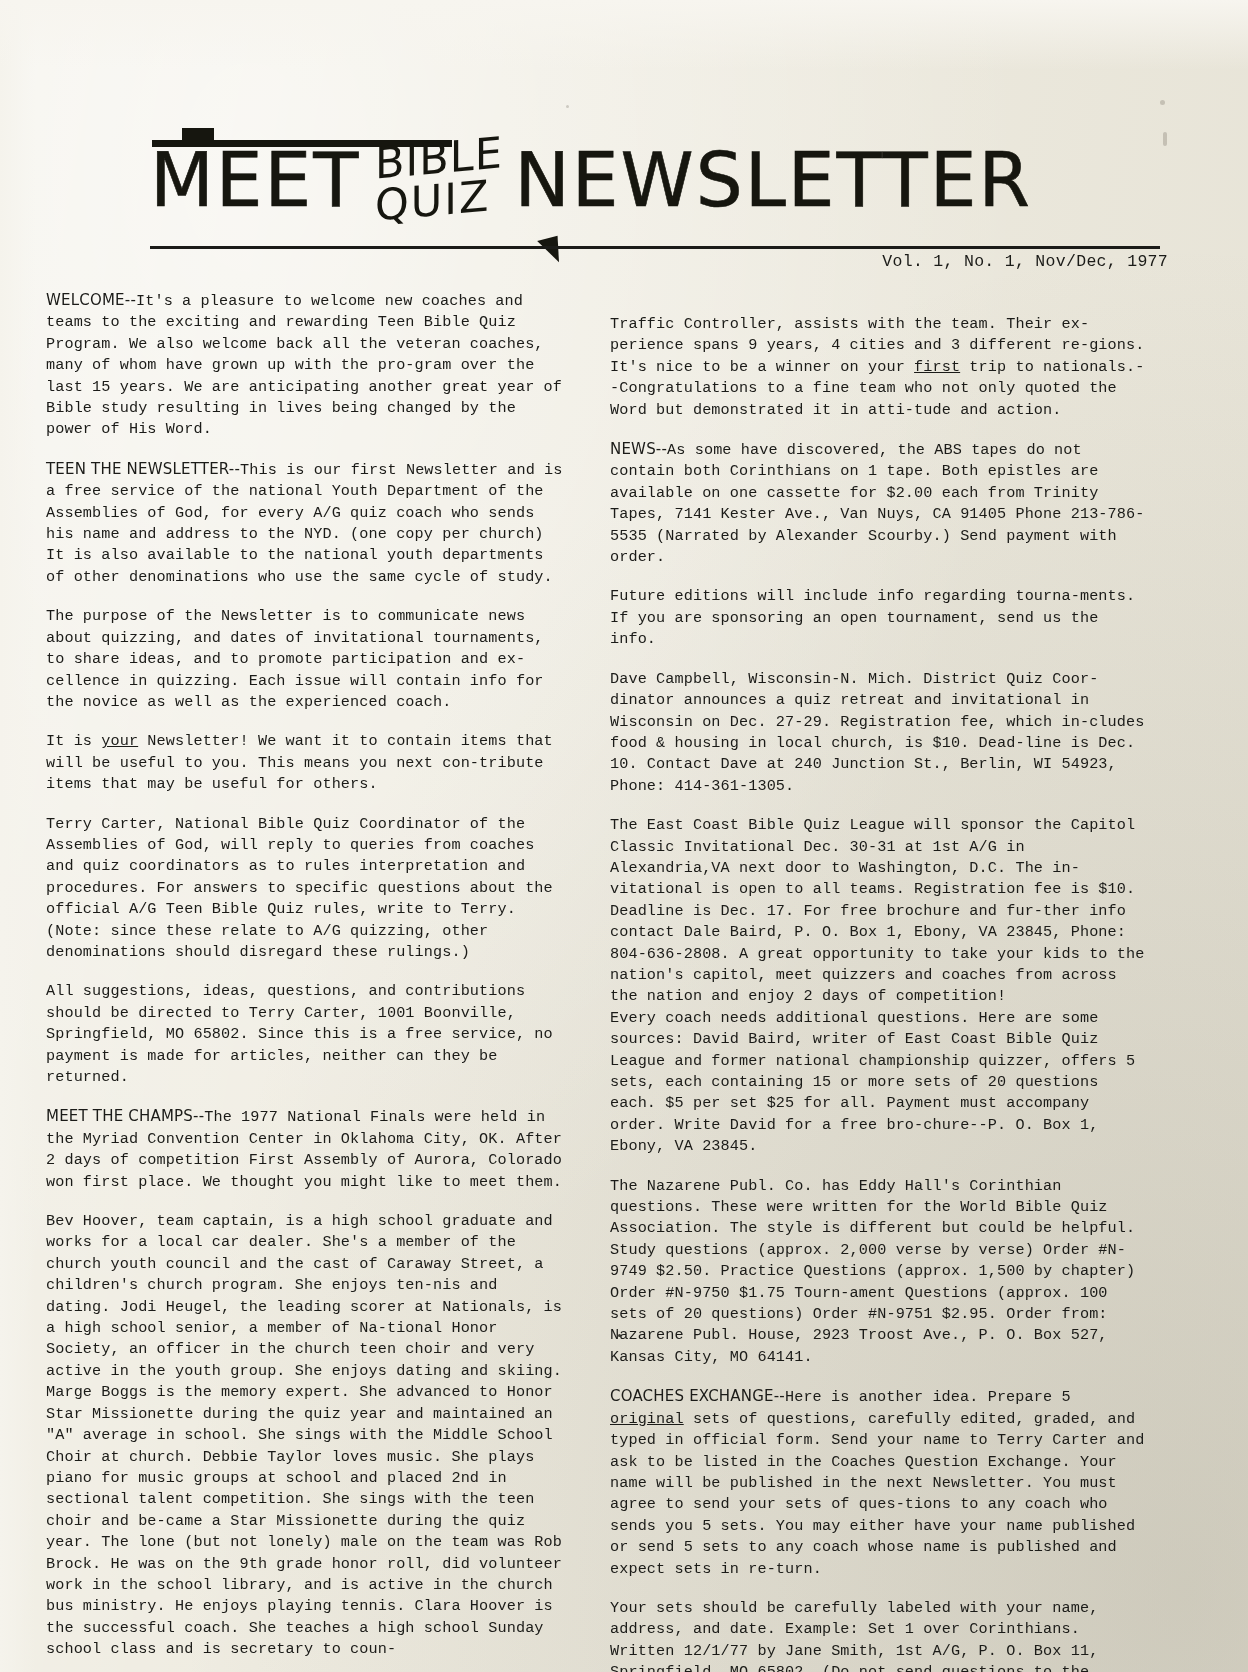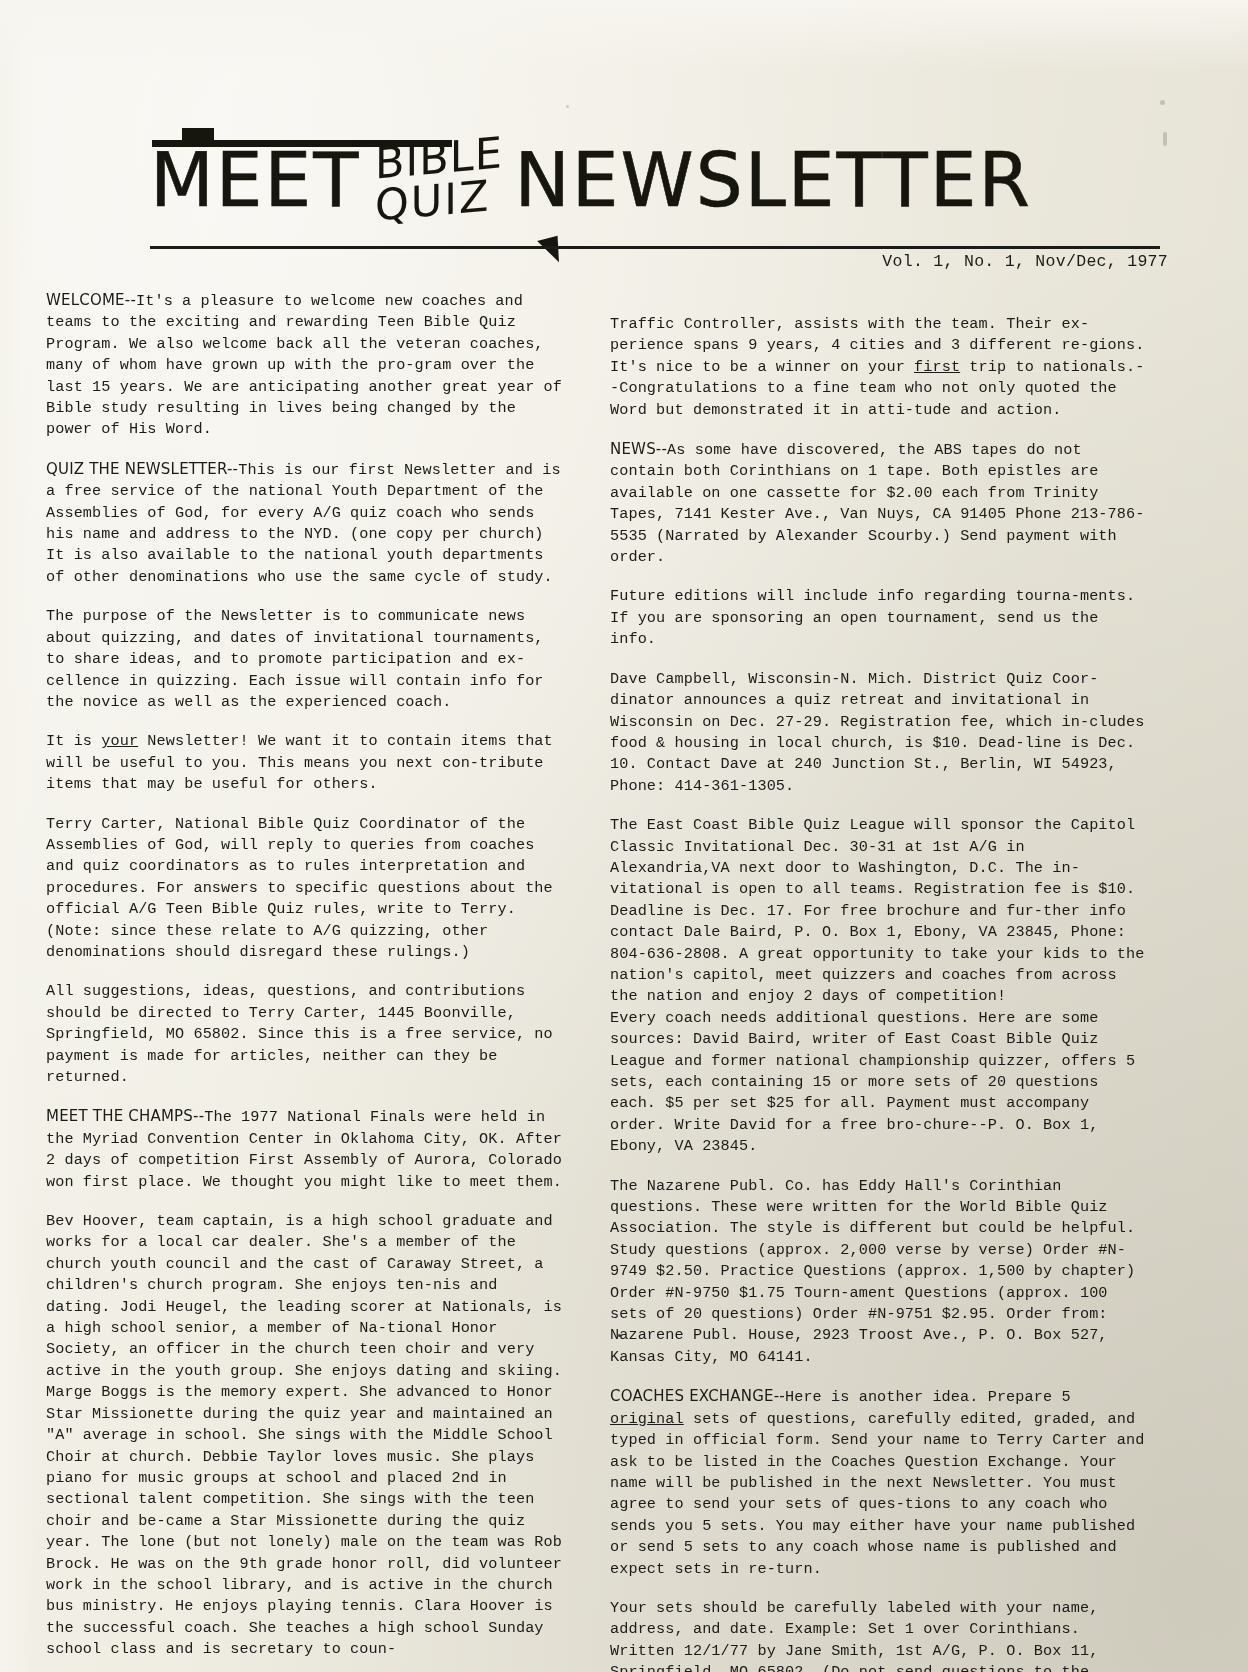--- a/index.html
+++ b/index.html
@@ -199,29 +199,29 @@
     <div class="bolt"></div>
     <div class="rule"></div>
     <div class="issue-line">Vol. 1, No. 1, Nov/Dec, 1977</div>
   </div>
 
   <div class="columns">
 
     <div class="col col-left">
       <p class="para"><span class="head">WELCOME--</span><span>It's a pleasure to welcome new coaches and teams to the exciting and rewarding Teen Bible Quiz Program.  We also welcome back all the veteran coaches, many of whom have grown up with the pro-gram over the last 15 years.  We are anticipating another great year of Bible study resulting in lives being changed by the power of His Word.</span></p>
 
-      <p class="para"><span class="head">QUIZ THE NEWSLETTER--</span><span>This is our first Newsletter and is a free service of the national Youth Department of the Assemblies of God, for every A/G quiz coach who sends his name and address to the NYD. (one copy per church)  It is also available to the national youth departments of other denominations who use the same cycle of study.</span></p>
+      <p class="para"><span class="head">TEEN THE NEWSLETTER--</span><span>This is our first Newsletter and is a free service of the national Youth Department of the Assemblies of God, for every A/G quiz coach who sends his name and address to the NYD. (one copy per church)  It is also available to the national youth departments of other denominations who use the same cycle of study.</span></p>
 
       <p class="para">The purpose of the Newsletter is to communicate news about quizzing, and dates of invitational tournaments, to share ideas, and to promote participation and ex-cellence in quizzing.  Each issue will contain info for the novice as well as the experienced coach.</p>
 
       <p class="para"><span>It is </span><span class="u">your</span><span> Newsletter!  We want it to contain items that will be useful to you.  This means you next con-tribute items that may be useful for others.</span></p>
 
       <p class="para">Terry Carter, National Bible Quiz Coordinator of the Assemblies of God, will reply to queries from coaches and quiz coordinators as to rules interpretation and procedures.  For answers to specific questions about the official A/G Teen Bible Quiz rules, write to Terry.  (Note:  since these relate to A/G quizzing, other denominations should disregard these rulings.)</p>
 
-      <p class="para">All suggestions, ideas, questions, and contributions should be directed to Terry Carter, 1445 Boonville, Springfield, MO 65802.  Since this is a free service, no payment is made for articles, neither can they be returned.</p>
+      <p class="para">All suggestions, ideas, questions, and contributions should be directed to Terry Carter, 1001 Boonville, Springfield, MO 65802.  Since this is a free service, no payment is made for articles, neither can they be returned.</p>
 
       <p class="para"><span class="head">MEET THE CHAMPS--</span><span>The 1977 National Finals were held in the Myriad Convention Center in Oklahoma City, OK. After 2 days of competition First Assembly of Aurora, Colorado won first place.  We thought you might like to meet them.</span></p>
 
       <p class="para">Bev Hoover, team captain, is a high school graduate and works for a local car dealer.  She's a member of the church youth council and the cast of Caraway Street, a children's church program.  She enjoys ten-nis and dating.  Jodi Heugel, the leading scorer at Nationals, is a high school senior, a member of  Na-tional Honor Society, an officer in the church teen choir and very active in the youth group.  She enjoys dating and skiing.  Marge Boggs is the memory expert. She advanced to Honor Star Missionette during the quiz year and maintained an "A" average in school. She sings with the Middle School Choir at church. Debbie Taylor loves music.  She plays piano for music groups at school and placed 2nd in sectional talent competition.  She sings with the teen choir and be-came a Star Missionette during the quiz year.  The lone (but not lonely) male on the team was Rob Brock. He was on the 9th grade honor roll, did volunteer work in the school library, and is active in the church bus ministry.  He enjoys playing tennis.  Clara Hoover is the successful coach.  She teaches a high school Sunday school class and is secretary to coun-</p>
     </div>
 
     <div class="col col-right">
       <p class="para"><span>Traffic Controller, assists with the team.  Their ex-perience spans 9 years, 4 cities and 3 different re-gions.  It's nice to be a winner on your </span><span class="u">first</span><span> trip to nationals.--Congratulations to a fine team who not only quoted the Word but demonstrated it in atti-tude and action.</span></p>
 
       <p class="para"><span class="head">NEWS--</span><span>As some have discovered, the ABS tapes do not contain both Corinthians on 1 tape.  Both epistles are available on one cassette for $2.00 each from Trinity Tapes, 7141 Kester Ave., Van Nuys, CA 91405 Phone 213-786-5535 (Narrated by Alexander Scourby.) Send payment with order.</span></p>

